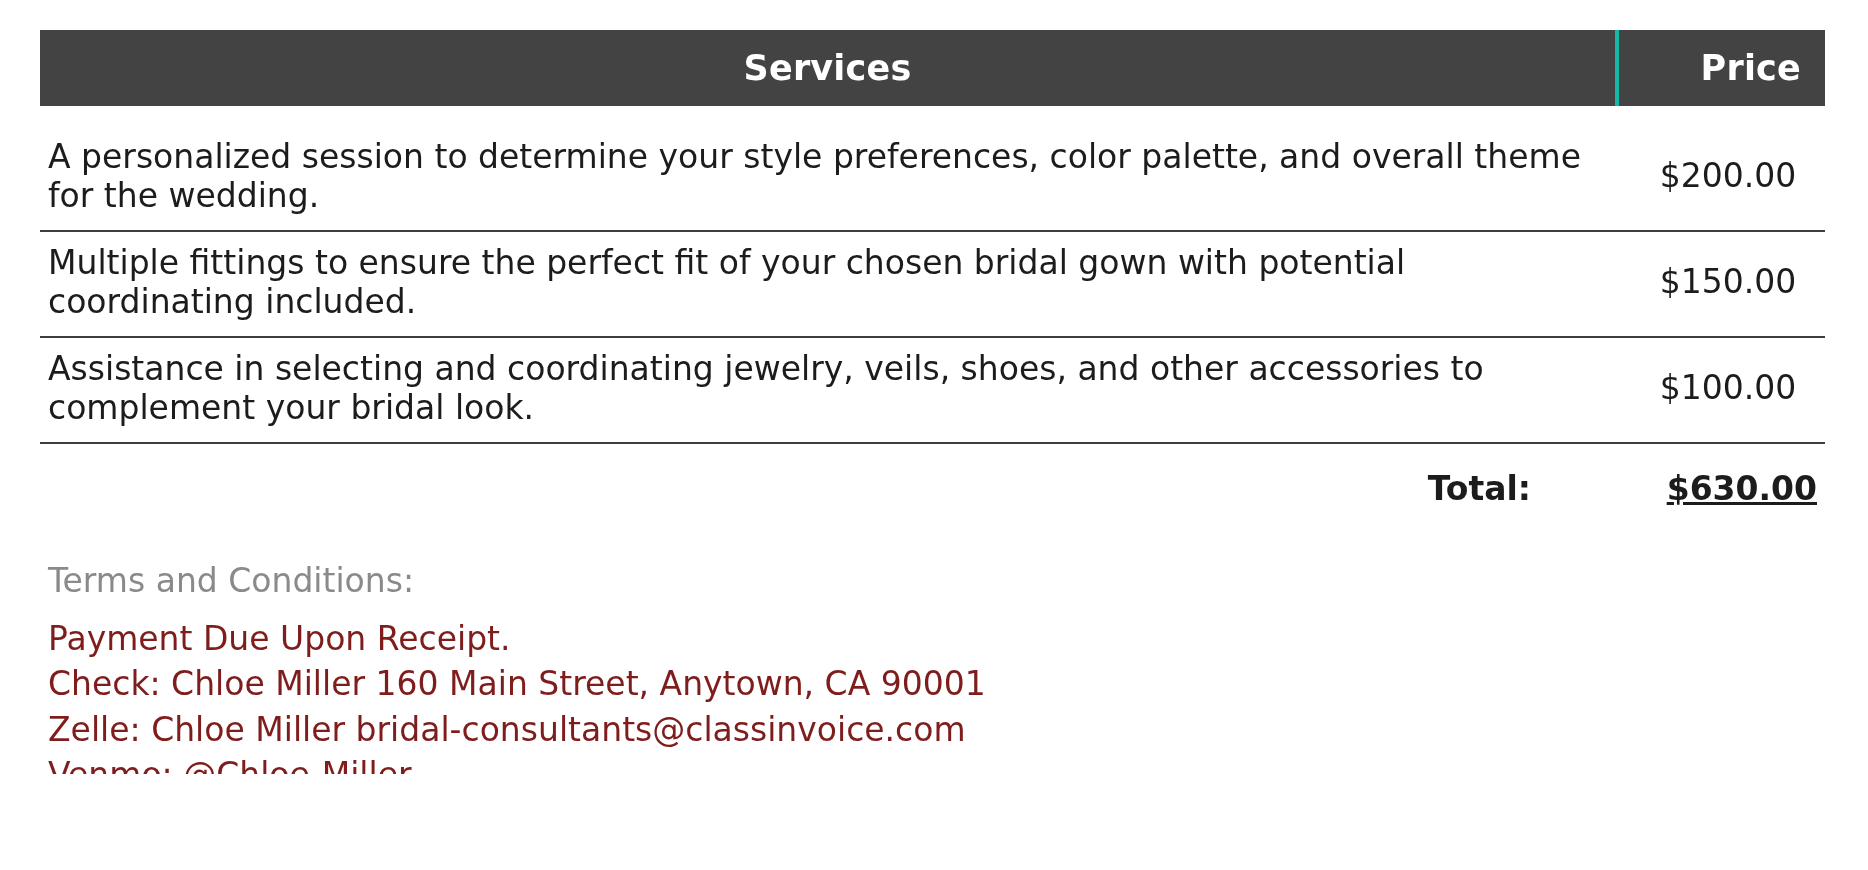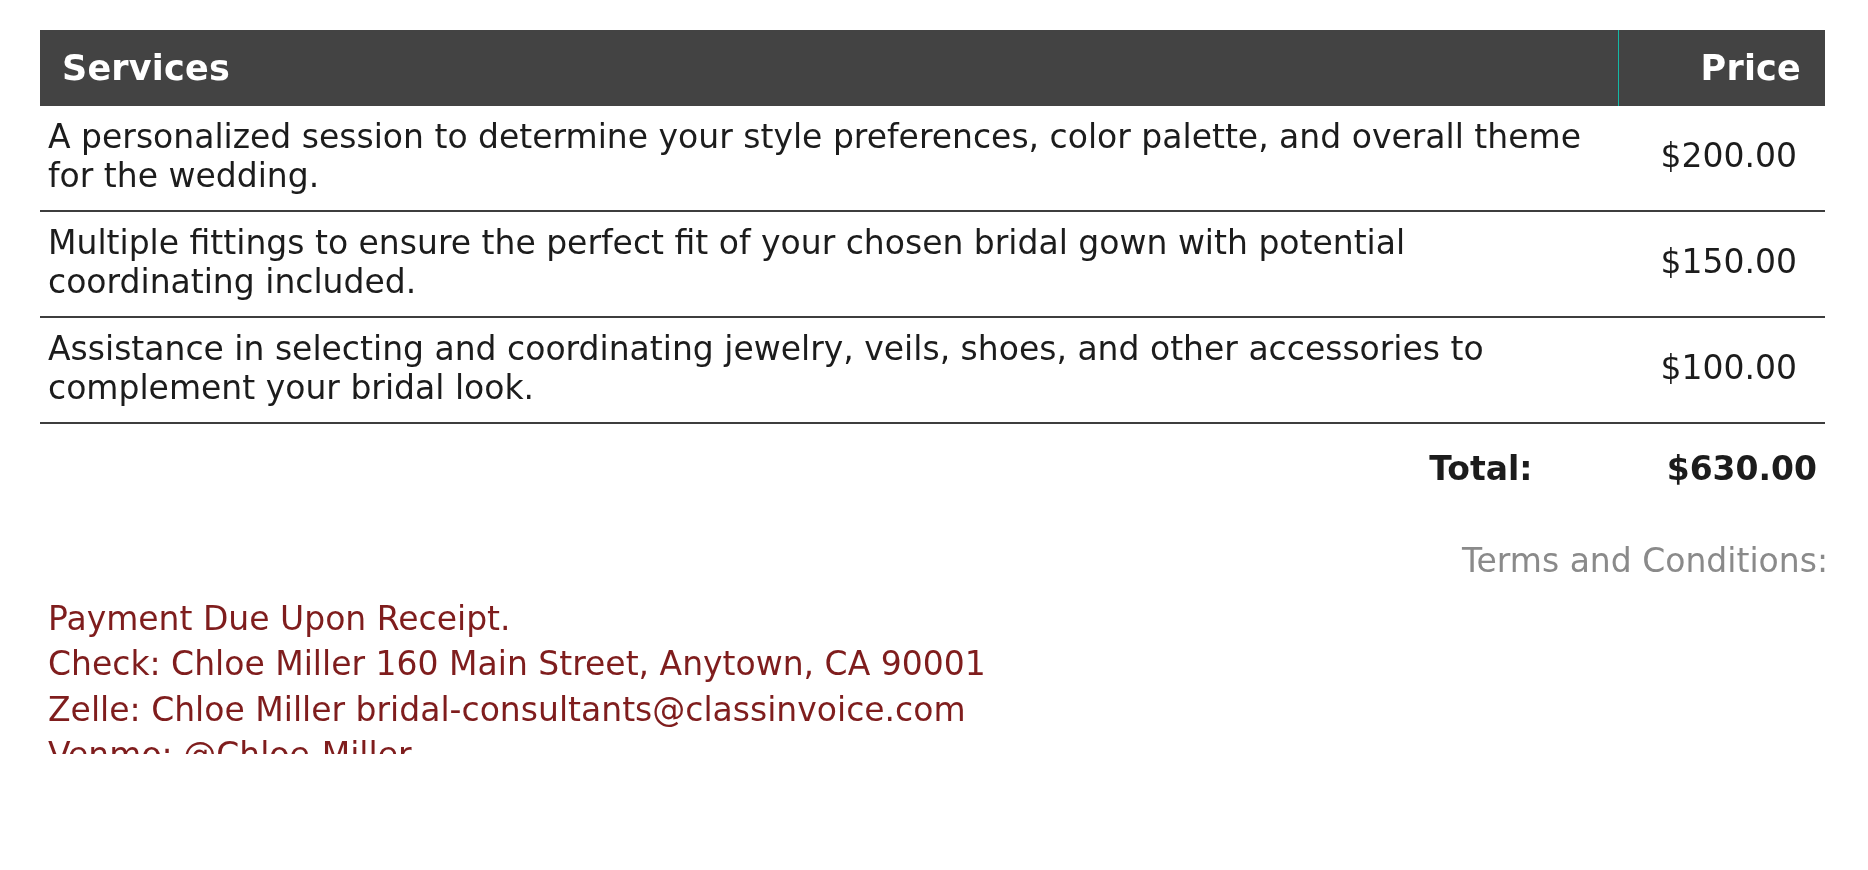--- a/index.html
+++ b/index.html
@@ -27,40 +27,40 @@
     width: 1785px;
     border-collapse: collapse;
     table-layout: fixed;
   }
   .services-table thead th {
     background: #434343;
     color: #ffffff;
     font-size: 35px;
     font-weight: bold;
     padding: 18px 22px;
-    text-align: left;
+    text-align: center;
     vertical-align: middle;
     letter-spacing: 0.2px;
   }
   .services-table thead th.price-head {
     text-align: right;
-    border-left: 1px solid #14b8a6;
+    border-left: 4px solid #14b8a6;
     width: 160px;
     padding-right: 24px;
   }
   .services-table tbody td {
     font-size: 33px;
     line-height: 1.18;
     padding: 12px 22px 14px 22px;
     border-bottom: 2px solid #3d3d3d;
     vertical-align: middle;
     color: #1c1c1c;
   }
   .services-table tbody tr:first-child td {
-    padding-top: 12px;
+    padding-top: 32px;
   }
   .services-table tbody td.desc {
     text-align: left;
     padding-left: 8px;
     padding-right: 14px;
   }
   .services-table tbody td.price {
     text-align: center;
     white-space: nowrap;
     width: 160px;
@@ -74,32 +74,32 @@
     color: #000000;
   }
   .totals-row td.total-label {
     text-align: right;
     padding-right: 86px;
     margin-top: 41px;
   }
   .totals-row td.total-value {
     text-align: right;
     padding-right: 8px;
+    text-decoration: underline;
   }
 
   
   .terms {
     margin-top: 38px;
     padding-left: 8px;
   }
   .terms-title {
     font-size: 33px;
     color: #8a8a8a;
     margin-bottom: 16px;
-    text-align: right;
   }
   .terms-line {
     font-size: 33px;
     color: #7f1d1d;
     line-height: 1.38;
     white-space: nowrap;
   }
   .terms-line.clipped {
     overflow: hidden;
     height: 22px;

